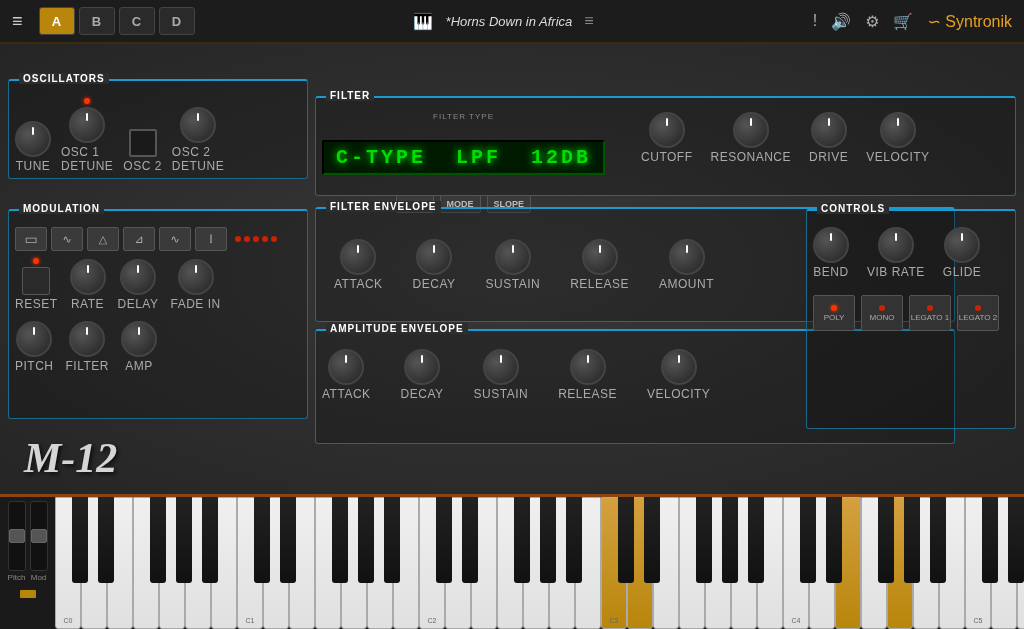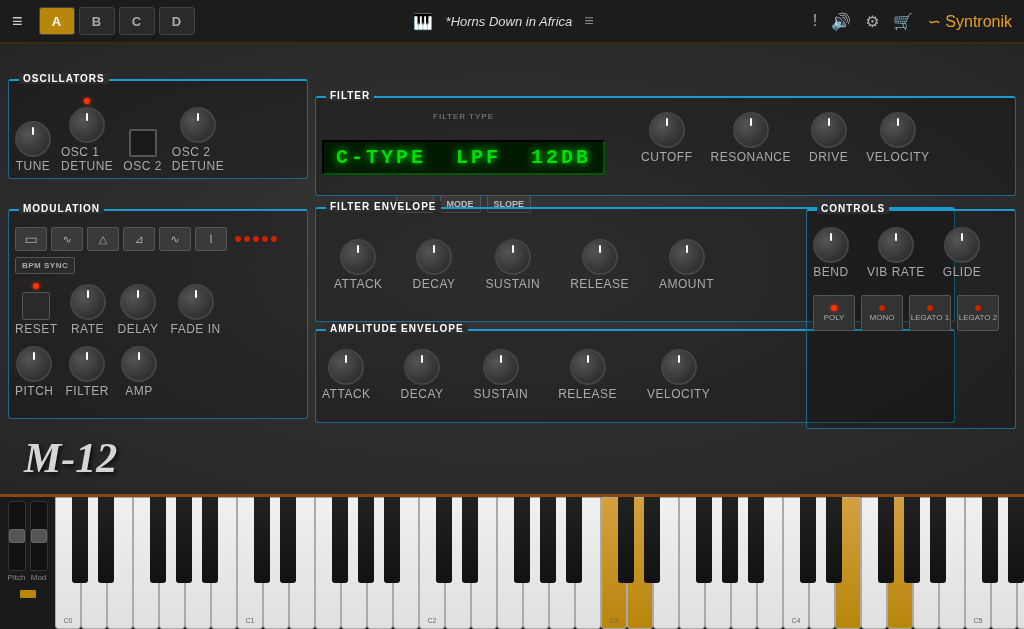--- a/index.html
+++ b/index.html
@@ -227,23 +227,20 @@
         <div class="wave-btn">∿</div>
         <div class="wave-btn" style="font-size:9px;">⫿</div>
         <div style="margin-left:4px; display:flex; gap:3px;">
           <div class="led"></div>
           <div class="led"></div>
           <div class="led"></div>
           <div class="led"></div>
           <div class="led"></div>
         </div>
       </div>
-      <div style="display:flex; align-items:center; gap:8px; margin-bottom:8px;">
-        <button class="bpm-sync">BPM SYNC</button>
-      </div>
       <div style="display:flex; gap:12px; align-items:flex-end; margin-bottom:10px;">
         <div style="display:flex; flex-direction:column; align-items:center; gap:2px;">
           <div class="led active"></div>
           <div class="reset-btn"></div>
           <div class="knob-label">RESET</div>
         </div>
         <div class="knob-group">
           <div class="knob"></div>
           <div class="knob-label">RATE</div>
         </div>
@@ -327,21 +324,21 @@
         <div class="knob"></div>
         <div class="knob-label">RELEASE</div>
       </div>
       <div class="knob-group">
         <div class="knob"></div>
         <div class="knob-label">AMOUNT</div>
       </div>
     </div>
   </div>
 
-  <div style="position:absolute; left:315px; top:285px; width:640px; height:94px; border: 1px solid #1a6a8a; border-top: 2px solid #1a9acf; background: rgba(0,0,0,0.2); border-radius:3px; padding:6px;">
+  <div style="position:absolute; left:315px; top:285px; width:640px; height:115px; border: 1px solid #1a6a8a; border-top: 2px solid #1a9acf; background: rgba(0,0,0,0.2); border-radius:3px; padding:6px;">
     <div style="position:absolute; top:-8px; left:10px; background:#2d2d2d; color:#fff; font-size:10px; font-weight:bold; letter-spacing:1px; padding:0 4px;">AMPLITUDE ENVELOPE</div>
     <div style="padding-top:12px; display:flex; gap:30px; align-items:flex-end;">
       <div class="knob-group">
         <div class="knob"></div>
         <div class="knob-label">ATTACK</div>
       </div>
       <div class="knob-group">
         <div class="knob"></div>
         <div class="knob-label">DECAY</div>
       </div>

